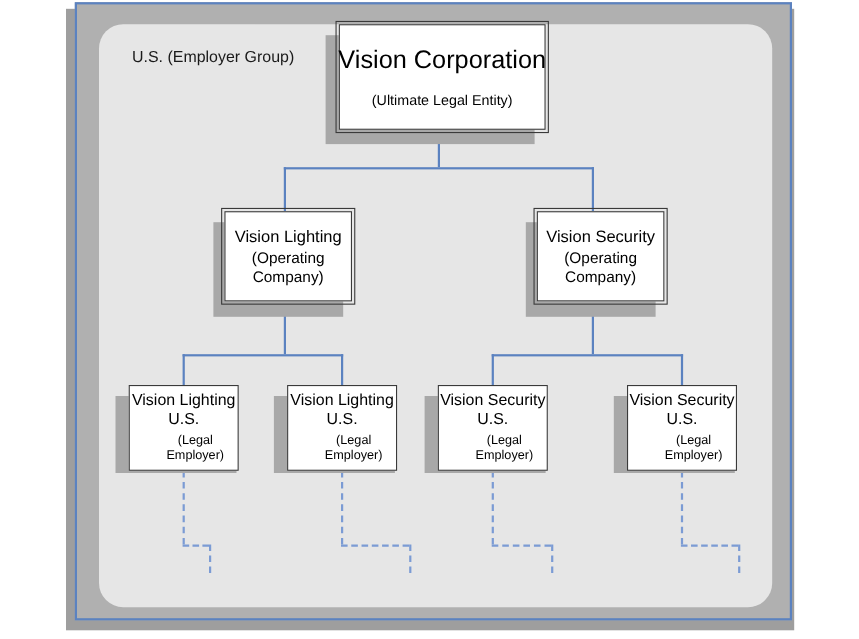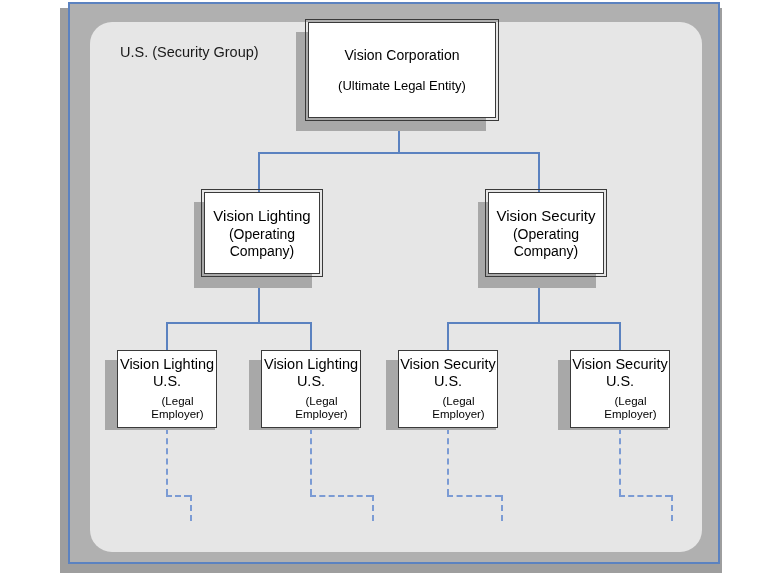--- a/index.html
+++ b/index.html
@@ -98,21 +98,21 @@
     border: 1px solid #3a3a3a;
     outline: 1px solid #3a3a3a;
     outline-offset: 2px;
   }
   
   .node.single {
     border: 1.5px solid #3a3a3a;
   }
 
   .node .title {
-    font-size: 14px;
+    font-size: 23px;
     line-height: 1.15;
     white-space: nowrap;
   }
   .node .subtitle {
     font-size: 13px;
     line-height: 1.2;
     margin-top: 15px;
   }
   .node.tier2 .title { font-size: 15px; }
   .node.tier2 .subtitle { font-size: 14px; margin-top: 2px; }
@@ -121,21 +121,21 @@
 </style>
 </head>
 <body>
 
 <div id="canvas">
 
   <div class="frame-shadow"></div>
   <div class="frame"></div>
   <div class="inner-panel"></div>
 
-  <div class="group-label">U.S. (Security Group)</div>
+  <div class="group-label">U.S. (Employer Group)</div>
 
   <div class="line v" style="left:398px; top:118px; height:34px;"></div>
 
   <div class="line h" style="left:258px; top:152px; width:282px;"></div>
 
   <div class="line v" style="left:258px; top:152px; height:40px;"></div>
   <div class="line v" style="left:538px; top:152px; height:40px;"></div>
 
   <div class="line v" style="left:258px; top:273px; height:49px;"></div>
   <div class="line h" style="left:166px; top:322px; width:146px;"></div>

